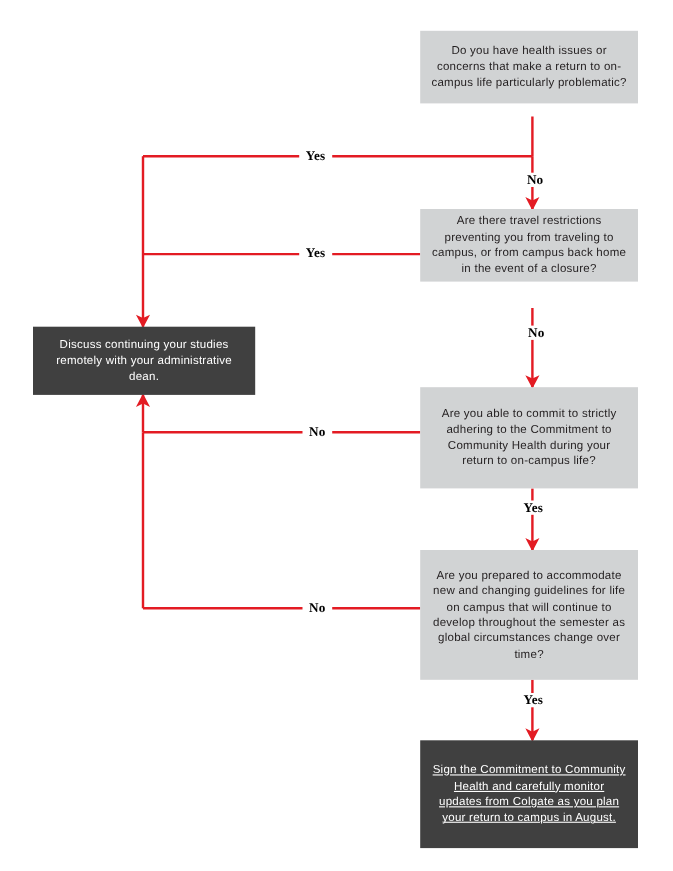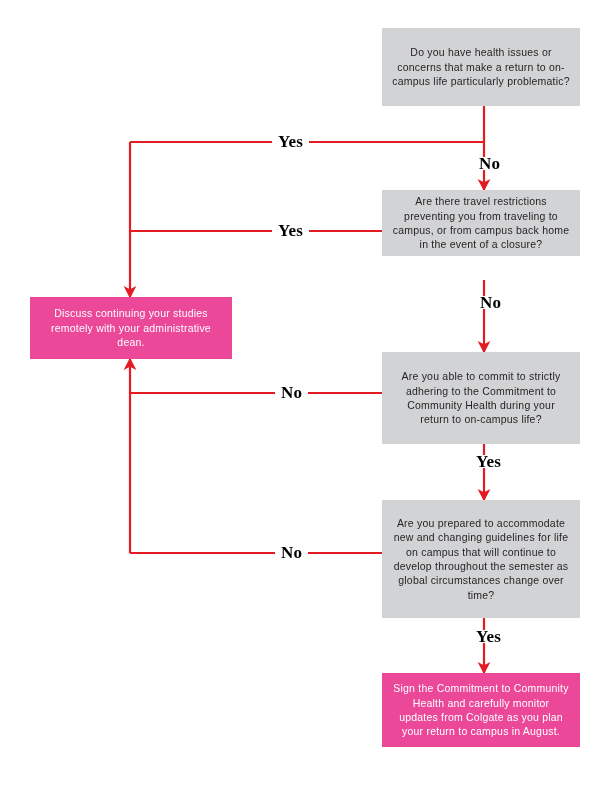--- a/index.html
+++ b/index.html
@@ -19,36 +19,36 @@
     align-items:center;
     justify-content:center;
     text-align:center;
     padding:8px 10px;
     line-height:1.38;
     font-size:10.5px;
     letter-spacing:0.02em;
   }
   .node .txt{display:block;white-space:pre-line;}
   .node-gray{background:#d1d3d4;color:#231f20;}
-  .node-maroon{background:#ec4899;color:#ffffff;}
+  .node-maroon{background:#404040;color:#ffffff;}
 
   
-  #q1{left:382px;top:28px;width:198px;height:78px;}
+  #q1{left:382px;top:28px;width:198px;height:66px;}
   #q2{left:382px;top:190px;width:198px;height:66px;}
   #q3{left:382px;top:352px;width:198px;height:92px;align-items:center;}
   #q4{left:382px;top:500px;width:198px;height:118px;}
   #outcome-remote{left:30px;top:297px;width:202px;height:62px;}
-  #outcome-sign{left:382px;top:673px;width:198px;height:74px;}
+  #outcome-sign{left:382px;top:673px;width:198px;height:98px;text-decoration:underline;}
 
   
   .edge-label{
     position:absolute;
     font-family:"Liberation Serif", serif;
     font-weight:bold;
-    font-size:17px;
+    font-size:12px;
     color:#000000;
     background:#ffffff;
     padding:0 6px;
     line-height:13px;
     letter-spacing:0.01em;
     white-space:nowrap;
   }
 </style>
 </head>
 <body>

